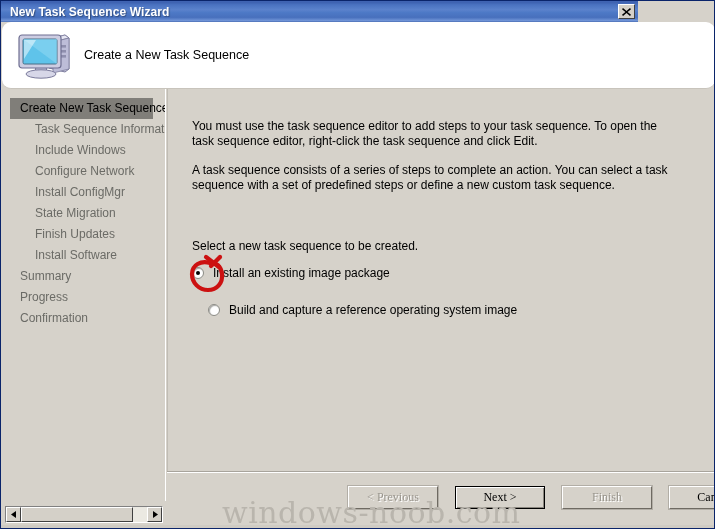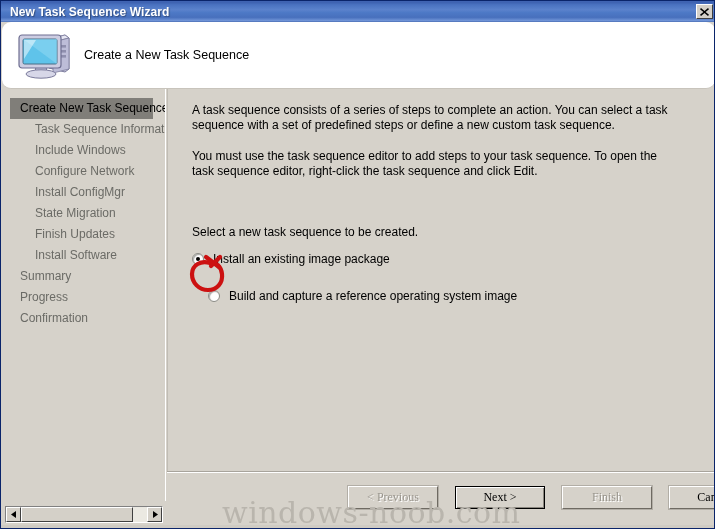--- a/index.html
+++ b/index.html
@@ -17,21 +17,21 @@
     background: #d6d2ca;
     overflow: hidden;
     border: 1px solid #0a246a;
     box-sizing: border-box;
   }
 
   
   #titlebar {
     position: absolute;
     left: 0; top: 0;
-    width: 715px;
+    width: 637px;
     height: 21px;
     background: linear-gradient(to bottom,
         #3f63b2 0%, #3f63b2 8%,
         #4a72c0 18%, #5b82cc 42%,
         #4d79c6 55%, #4870bd 78%,
         #6f93d6 93%, #4a6fb5 100%);
     display: flex;
     align-items: center;
     box-sizing: border-box;
   }
@@ -370,22 +370,22 @@
       <div class="sb-thumb"></div>
     </div>
     <div class="sb-arrow">
       <svg width="6" height="7" viewBox="0 0 6 7">
         <path d="M1 0 L1 7 L6 3.5 Z" fill="#000000"></path>
       </svg>
     </div>
   </div>
 
   <div id="content">
+    <p class="para second">You must use the task sequence editor to add steps to your task sequence. To open the task sequence editor, right-click the task sequence and click Edit.</p>
     <p class="para">A task sequence consists of a series of steps to complete an action. You can select a task sequence with a set of predefined steps or define a new custom task sequence.</p>
-    <p class="para second">You must use the task sequence editor to add steps to your task sequence. To open the task sequence editor, right-click the task sequence and click Edit.</p>
 
     <div id="prompt">Select a new task sequence to be created.</div>
 
     <div class="radio-row">
       <span class="radio-mark checked"></span>
       <span class="radio-label">Install an existing image package</span>
     </div>
 
     <div class="radio-row sub">
       <span class="radio-mark"></span>

